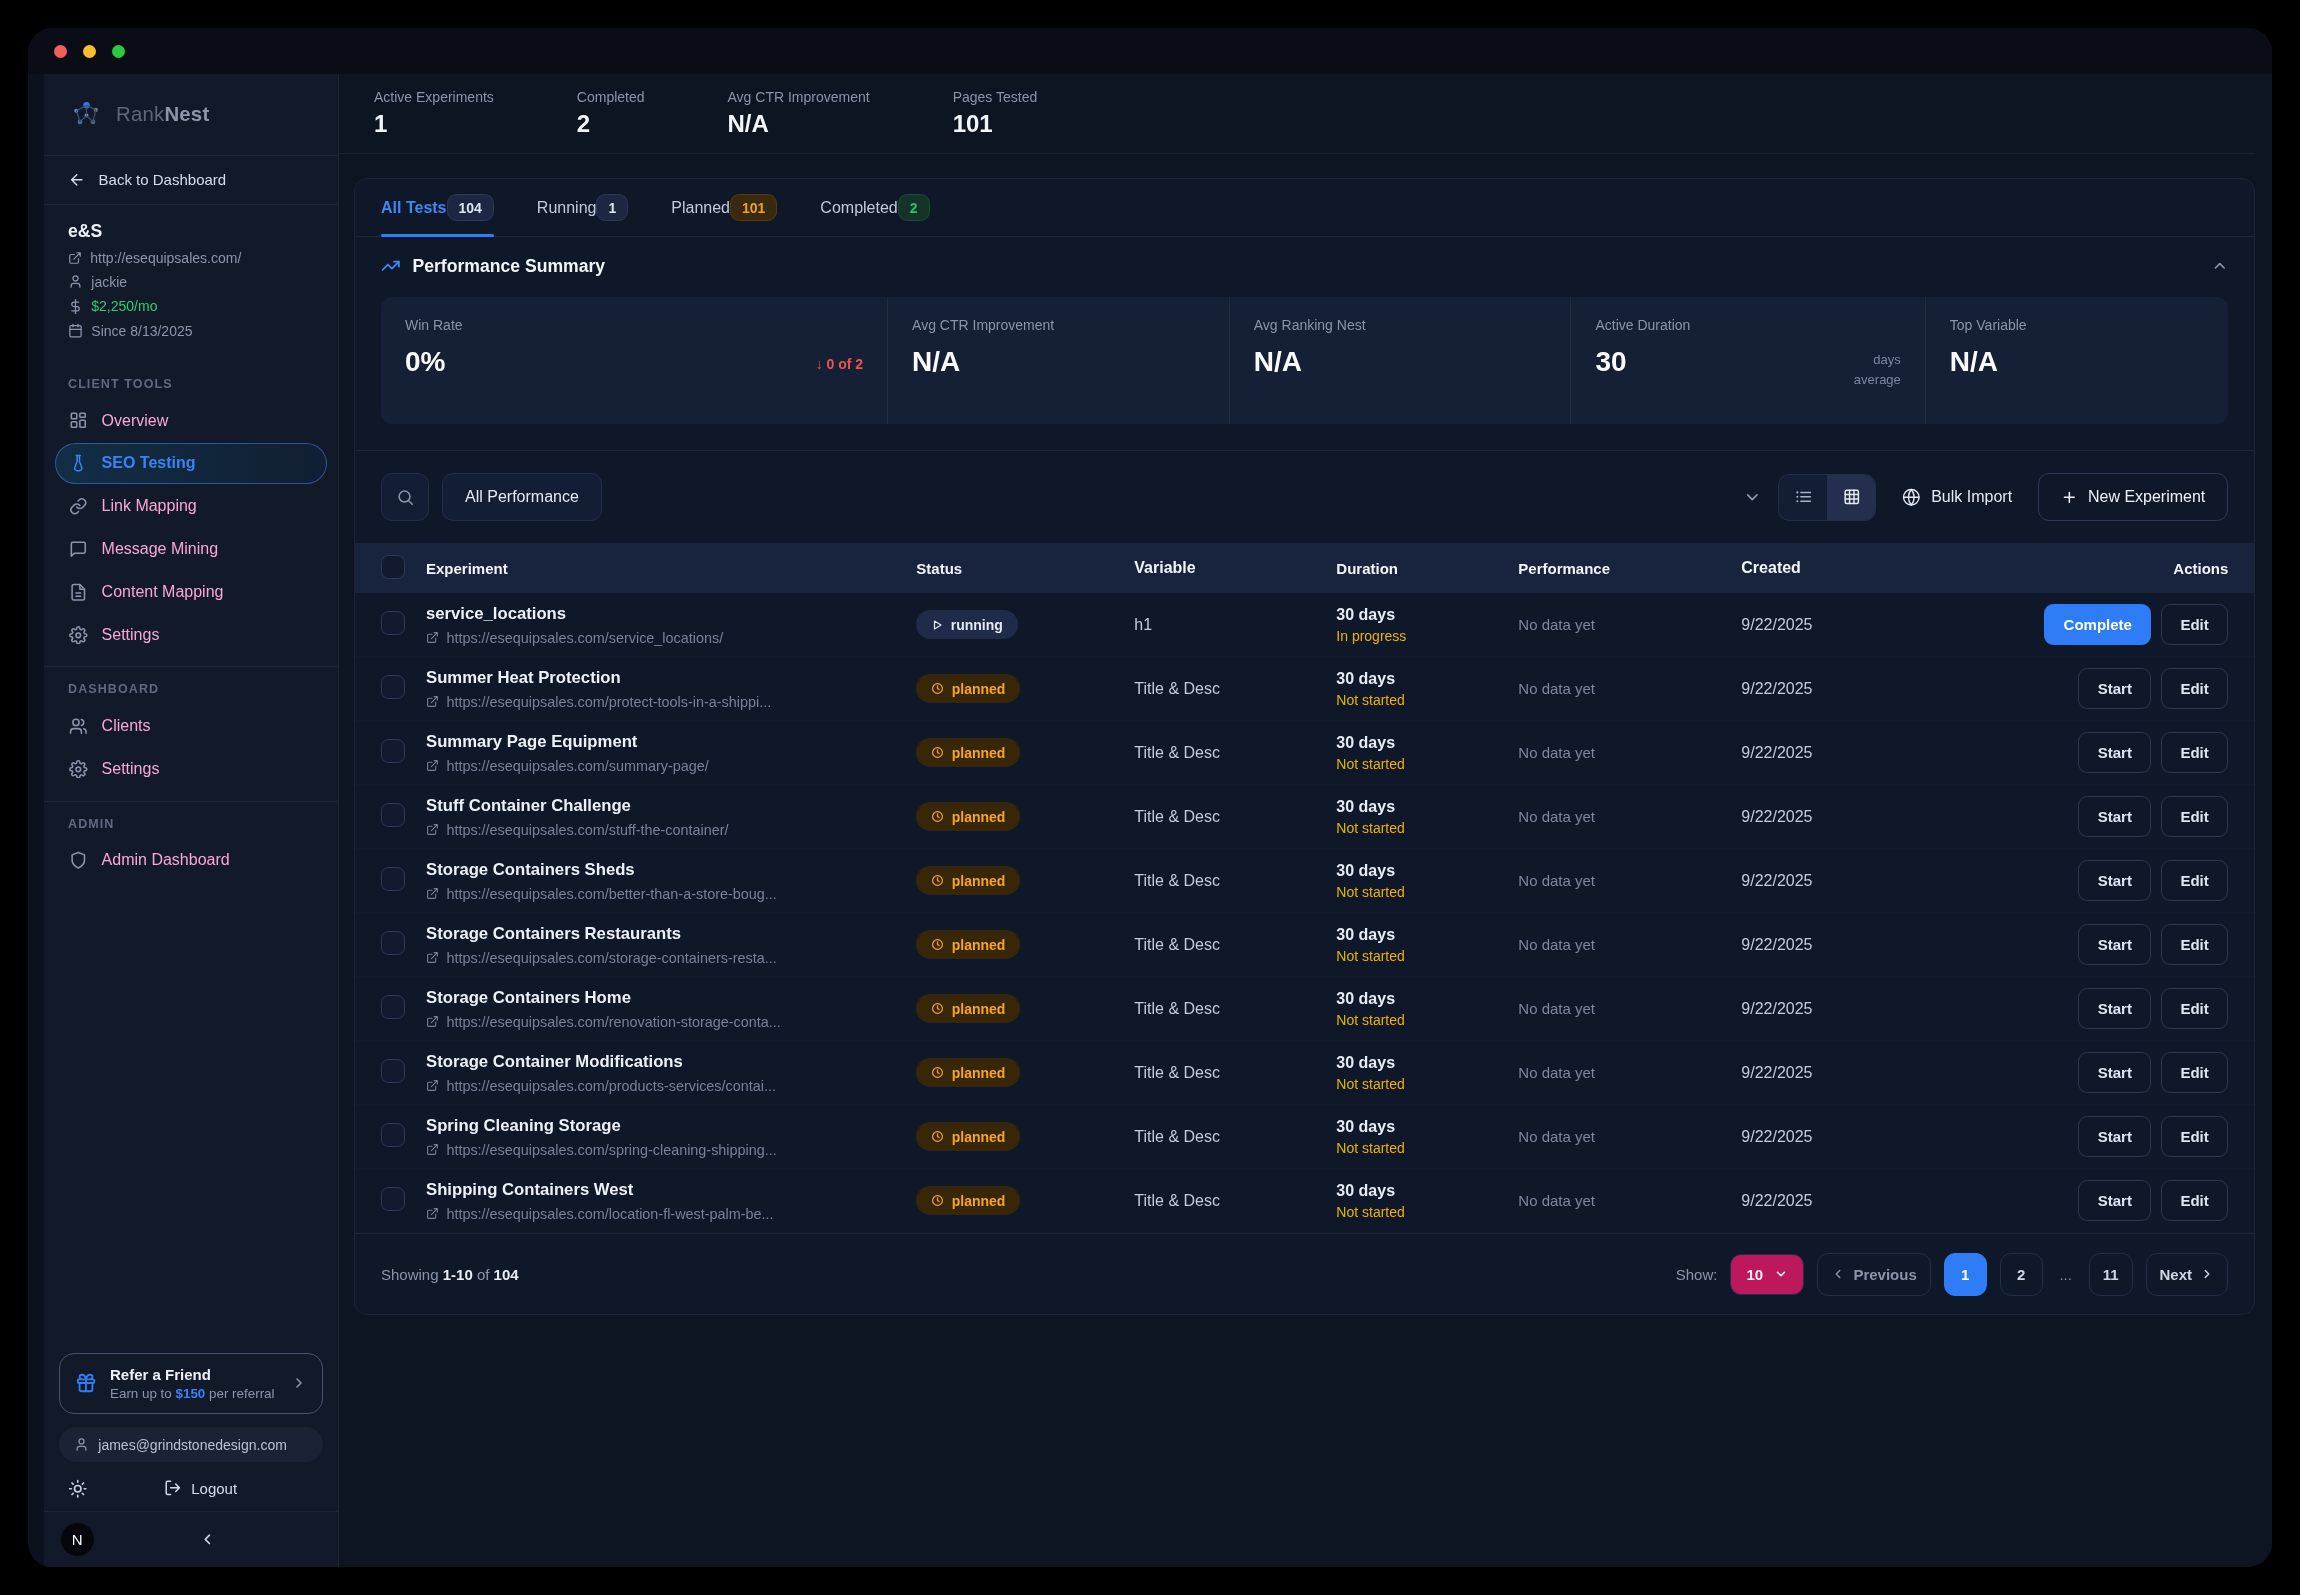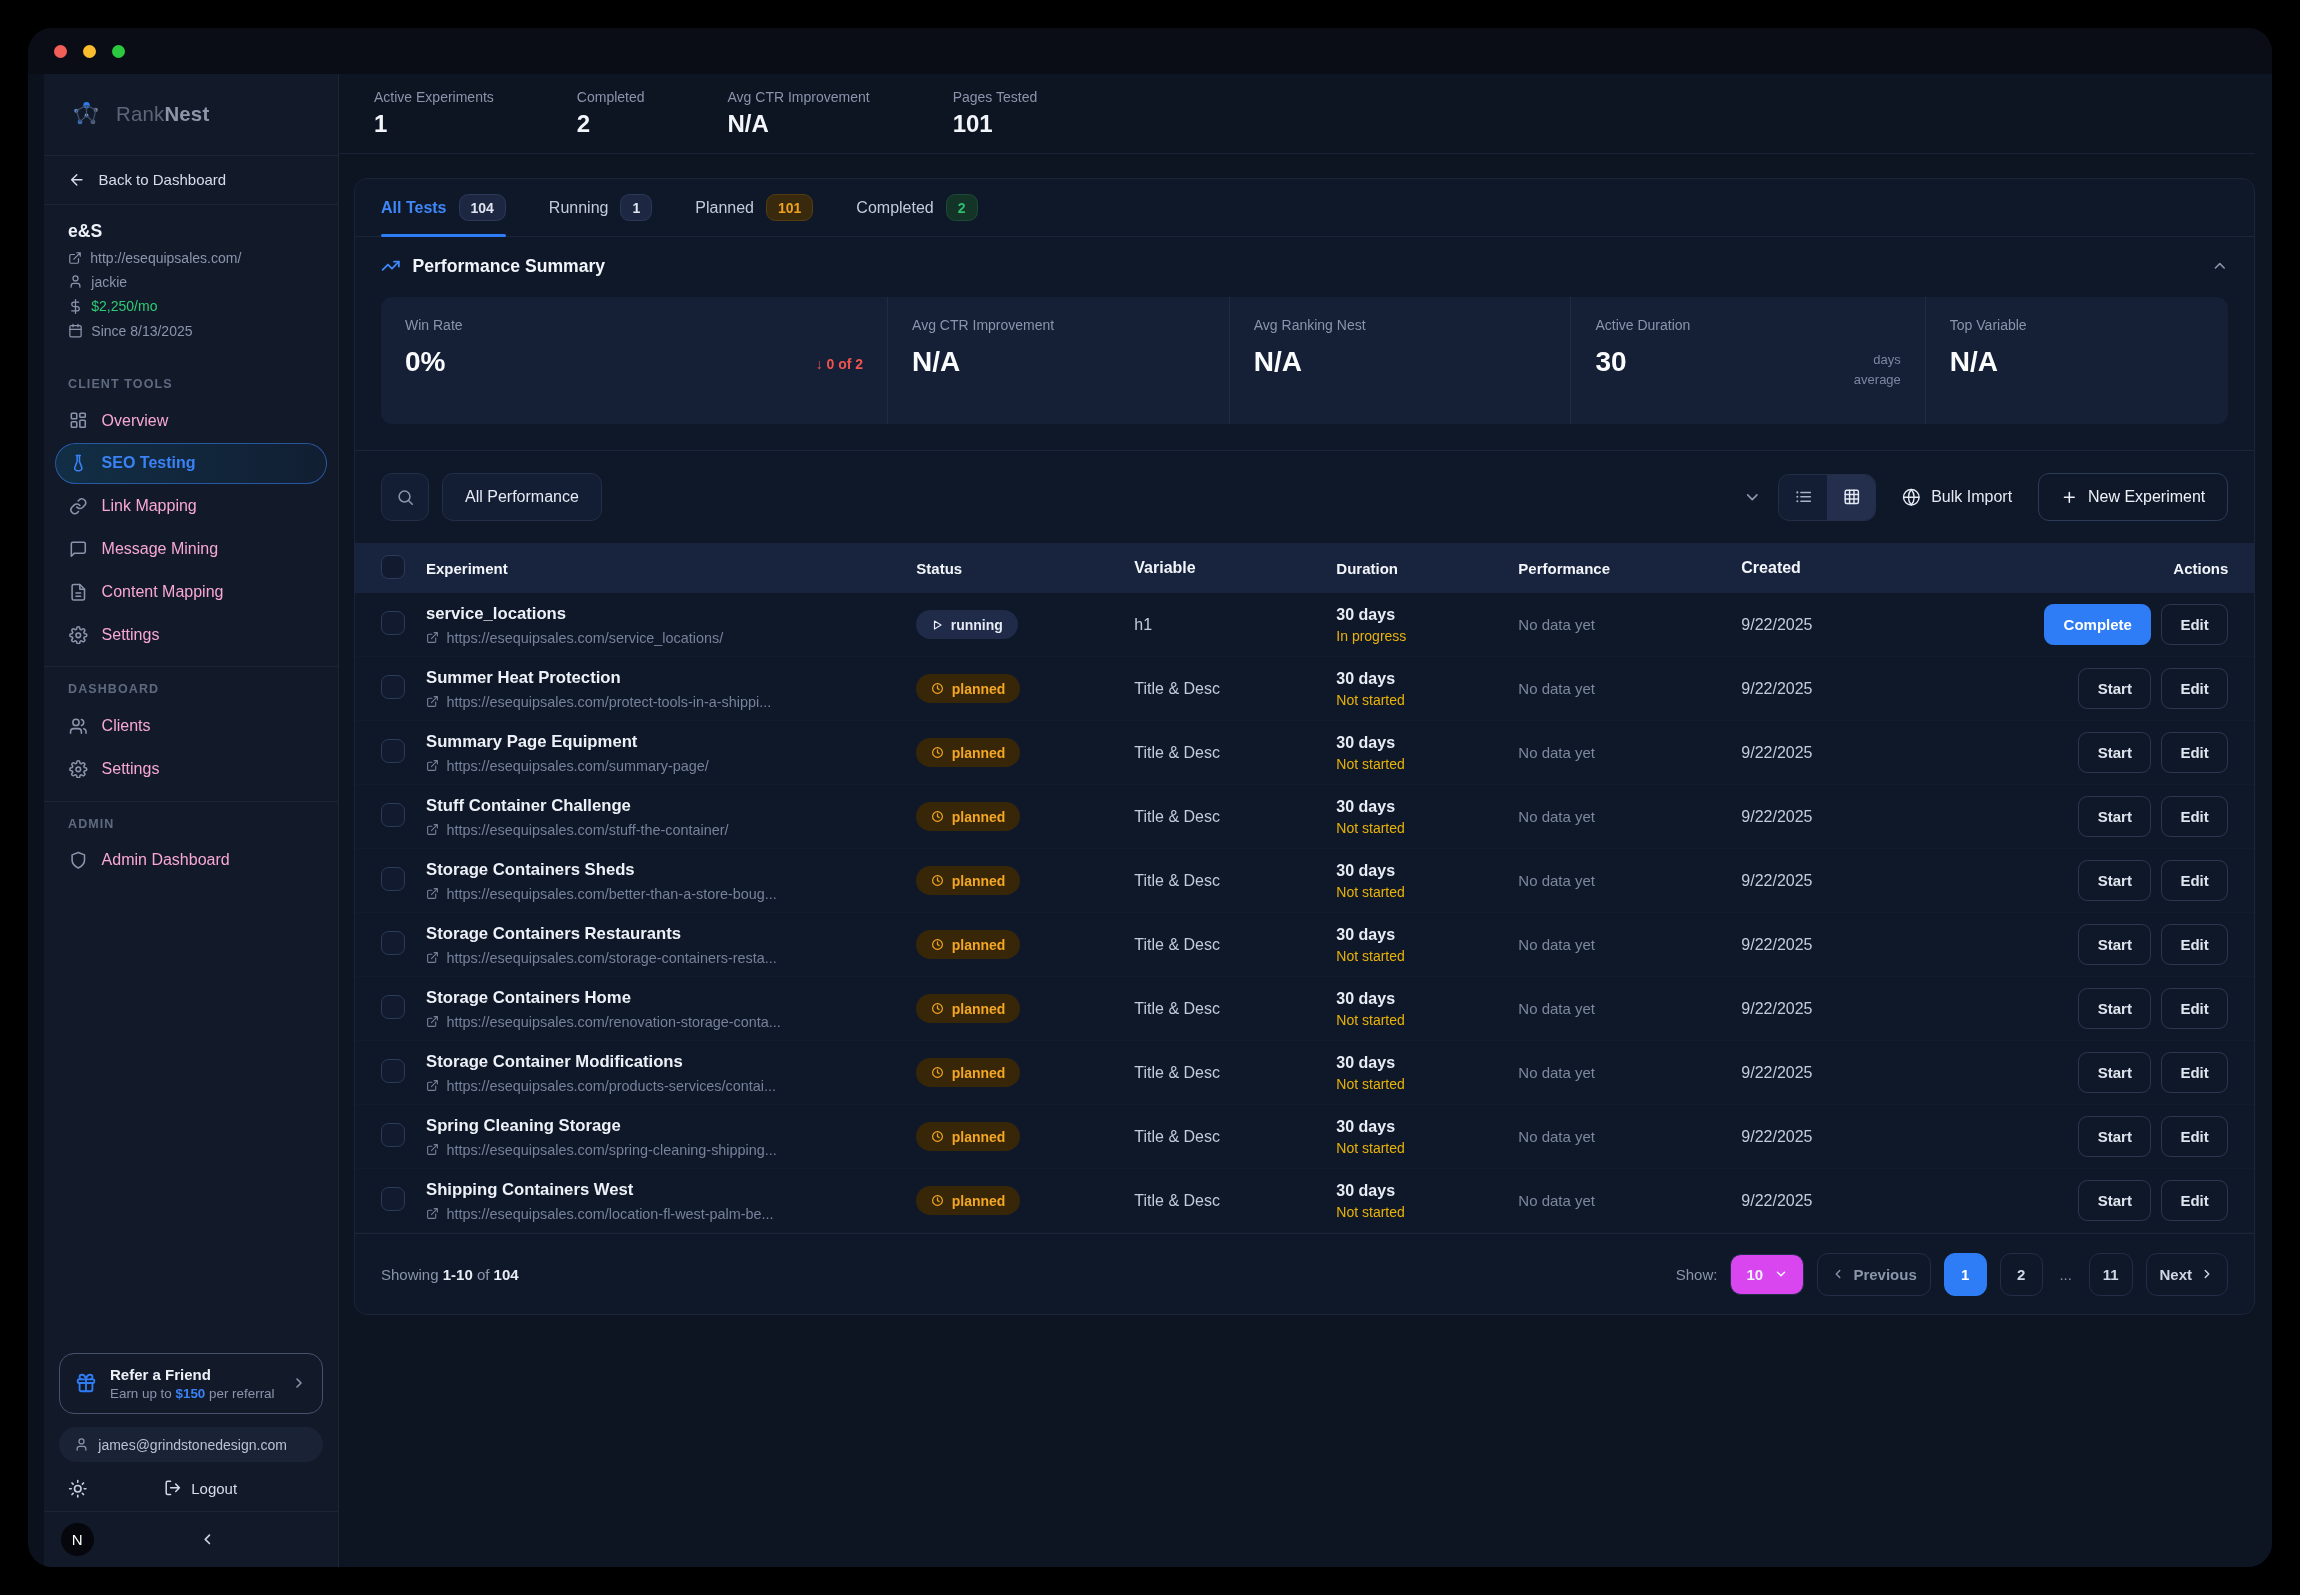--- a/index.html
+++ b/index.html
@@ -45,21 +45,21 @@
   
   .main { flex:1; background:#0d1422; display:flex; flex-direction:column; min-width:0; padding-right:16.7px; }
   .stats-strip { height:80px; border-bottom:0.9px solid #1b2436; display:flex; align-items:center; gap:83px; padding:0 35px; flex:0 0 auto; }
   .stat .lbl { color:#8a94ab; font-size:14px; margin-bottom:4.6px; }
   .stat .val { color:#f2f5fa; font-size:24px; font-weight:bold; }
 
   .content-card { margin:24px 0 0 15px; background:#0f1829; border:0.9px solid #1b2538; border-radius:13px; overflow:hidden; }
 
   
   .tabs-row { display:flex; gap:43px; padding:0 26px; border-bottom:0.9px solid #1b2538; height:58px; }
-  .tab { position:relative; display:flex; align-items:center; gap:12px; font-size:16px; color:#c3cbdb; cursor:pointer; }
+  .tab { position:relative; display:flex; align-items:center; font-size:16px; color:#c3cbdb; cursor:pointer; }
   .tab.active { color:#3f87f8; font-weight:bold; }
   .tab.active:after { content:""; position:absolute; left:0; right:0; bottom:-0.9px; height:2.8px; background:#2f7df6; border-radius:1.9px; }
   .badge { border-radius:9.3px; padding:4.6px 11px; font-size:14px; font-weight:bold; }
   .badge.neutral { background:#1d2741; border:0.9px solid #2b3858; color:#dfe5f0; }
   .badge.amber { background:#3a2a0d; border:0.9px solid #533c12; color:#f0a11f; }
   .badge.green { background:#143428; border:0.9px solid #1d4a37; color:#2fbf71; }
 
   
   .perf-section { padding:18.6px 26px 26px; border-bottom:0.9px solid #1b2538; }
   .perf-header { display:flex; align-items:center; gap:12px; }
@@ -109,21 +109,21 @@
   .dur-sub { color:#eab308; font-size:14px; margin-top:3.7px; }
   .act-btn { height:41px; border-radius:9.3px; border:0.9px solid #2b3850; background:transparent; color:#dfe5ef; font-size:15px; font-weight:bold; padding:0 18.6px; display:flex; align-items:center; cursor:pointer; font-family:inherit; }
   .act-btn.primary { background:#2f7df6; border-color:#2f7df6; color:#fff; }
 
   
   .tfoot { border-top:0.9px solid #1b2538; padding:18.6px 26px; display:flex; align-items:center; }
   .showing { color:#8a94ab; font-size:15px; }
   .showing b { color:#e8edf5; }
   .foot-right { margin-left:auto; display:flex; align-items:center; gap:13px; }
   .show-label { color:#8a94ab; font-size:15px; }
-  .pagesize { height:41px; background:#d946ef; border:0.9px solid #222d47; border-radius:11px; display:flex; align-items:center; gap:11px; padding:0 15px; color:#eef2f8; font-size:15px; font-weight:bold; cursor:pointer;justify-content:center; }
+  .pagesize { height:41px; background:#be185d; border:0.9px solid #222d47; border-radius:11px; display:flex; align-items:center; gap:11px; padding:0 15px; color:#eef2f8; font-size:15px; font-weight:bold; cursor:pointer;justify-content:center; }
   .page-btn { height:43px; min-width:43px; padding:0 13px; border-radius:11px; border:0.9px solid #222d47; display:flex; align-items:center; justify-content:center; gap:8.3px; color:#cfd6e4; font-size:15px; font-weight:bold; cursor:pointer; background:transparent; font-family:inherit; }
   .page-btn.prev { color:#8a94ab; }
   .page-btn.page-active { background:#2f7df6; border-color:#2f7df6; color:#fff; }
   .dots { color:#8a94ab; font-size:15px; padding:0 3.7px; }
   svg { display:block; }
 </style>
 </head>
 <body>
 
 <div class="window">

